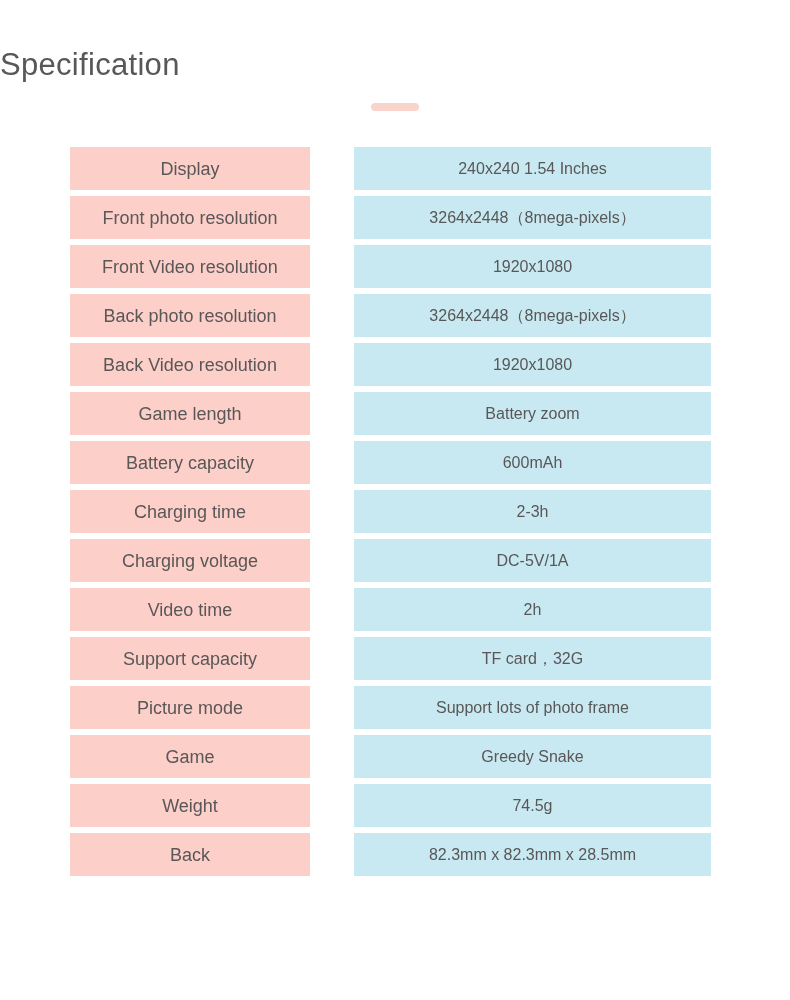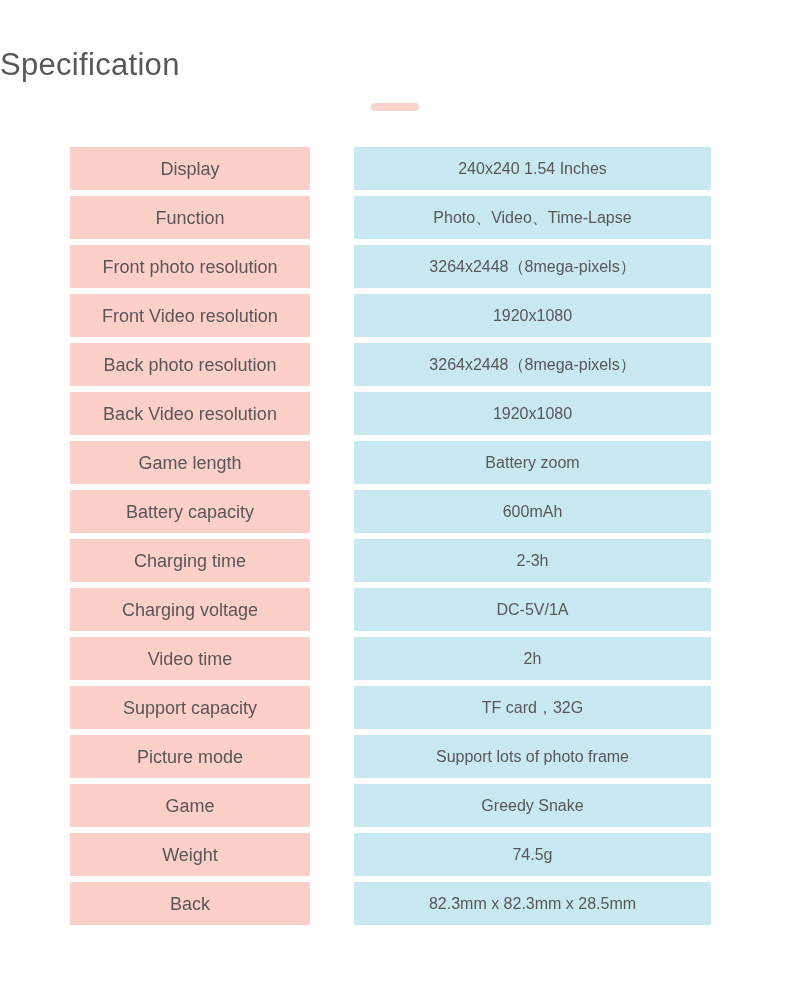--- a/index.html
+++ b/index.html
@@ -94,24 +94,20 @@
     <div class="title-accent"></div>
   </div>
 
   <div class="spec-table">
 
   <div class="spec-row">
         <div class="spec-label">Display</div>
         <div class="spec-value">240x240  1.54 Inches</div>
       </div>
       <div class="spec-row">
-        <div class="spec-label">Function</div>
-        <div class="spec-value">Photo、Video、Time-Lapse</div>
-      </div>
-      <div class="spec-row">
         <div class="spec-label">Front photo resolution</div>
         <div class="spec-value">3264x2448（8mega-pixels）</div>
       </div>
       <div class="spec-row">
         <div class="spec-label">Front Video resolution</div>
         <div class="spec-value">1920x1080</div>
       </div>
       <div class="spec-row">
         <div class="spec-label">Back photo resolution</div>
         <div class="spec-value">3264x2448（8mega-pixels）</div>

